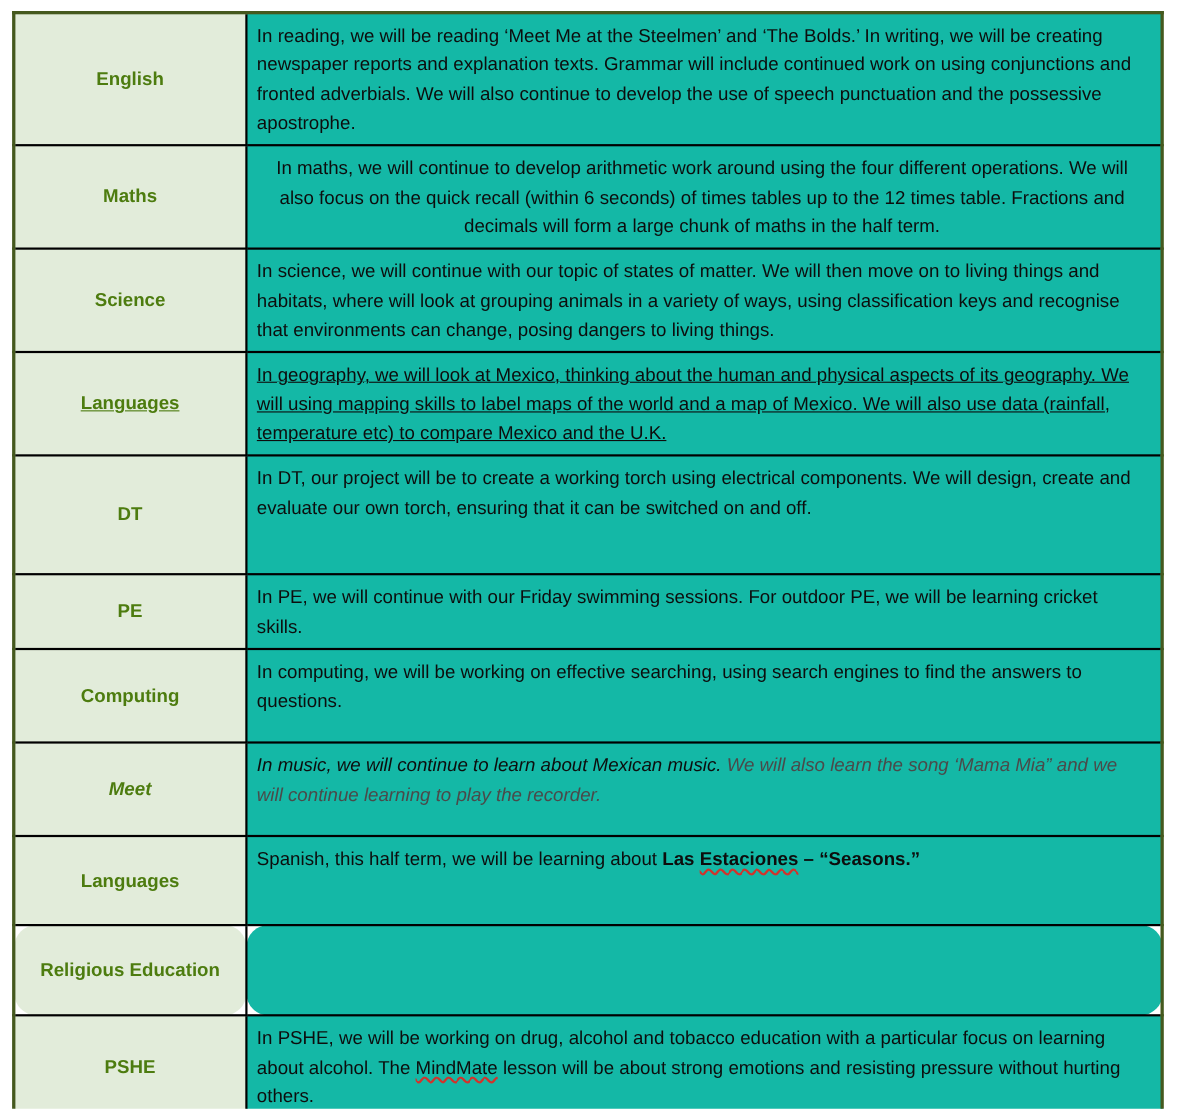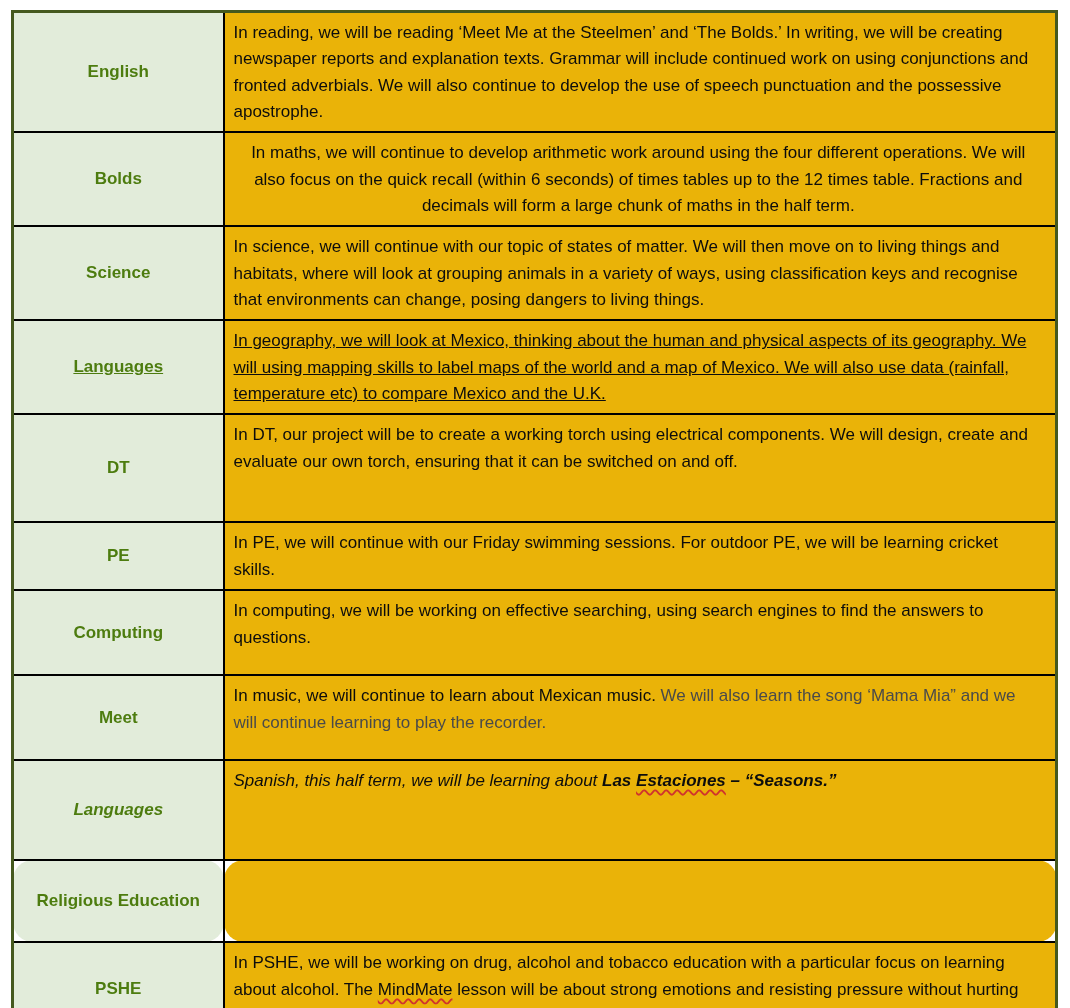--- a/index.html
+++ b/index.html
@@ -39,53 +39,53 @@
     font-size: 17px;
     color: #4d7c0f;
     padding: 4px 6px;
   }
   td.desc-cell {
     vertical-align: top;
     padding: 7px 12px 6px 9px;
     font-size: 17px;
     line-height: 1.55;
     color: #0d0d0d;
-    background: #eab308;
+    background: #14b8a6;
   }
   td.desc-cell .bold { font-weight: bold; }
   td.desc-cell .squiggle {
     text-decoration: underline wavy #d0342c 1.5px;
     text-decoration-skip-ink: none;
     text-underline-offset: 3px;
   }
   
   tr:nth-child(1)  td { height: 116px; }
   tr:nth-child(2)  td { height: 88px; text-align: center;  }
   tr:nth-child(3)  td { height: 90px;  }
   tr:nth-child(4)  td { height: 87px; text-decoration: underline;  }
   tr:nth-child(5)  td { height: 108px;  }
   tr:nth-child(6)  td { height: 60px;  }
   tr:nth-child(7)  td { height: 85px;  }
-  tr:nth-child(8)  td { height: 85px;  }
-  tr:nth-child(9)  td { height: 100px; font-style: italic;  }
+  tr:nth-child(8)  td { height: 85px; font-style: italic;  }
+  tr:nth-child(9)  td { height: 81px;  }
   tr:nth-child(10) td { height: 82px; border-radius: 20px;  }
   tr:nth-child(11) td { height: 86px;  }
 </style>
 </head>
 <body>
 
 <div class="page">
   <table class="curriculum">
     <tbody>
         <tr>
           <td class="subject-cell"><span>English</span></td>
           <td class="desc-cell"><span>In reading, we will be reading ‘Meet Me at the Steelmen’ and ‘The Bolds.’ In writing, we will be creating newspaper reports and explanation texts. Grammar will include continued work on using conjunctions and fronted adverbials. We will also continue to develop the use of speech punctuation and the possessive apostrophe.</span></td>
         </tr>
         <tr>
-          <td class="subject-cell"><span>Bolds</span></td>
+          <td class="subject-cell"><span>Maths</span></td>
           <td class="desc-cell"><span>In maths, we will continue to develop arithmetic work around using the four different operations. We will also focus on the quick recall (within 6 seconds) of times tables up to the 12 times table. Fractions and decimals will form a large chunk of maths in the half term.</span></td>
         </tr>
         <tr>
           <td class="subject-cell"><span>Science</span></td>
           <td class="desc-cell"><span>In science, we will continue with our topic of states of matter. We will then move on to living things and habitats, where will look at grouping animals in a variety of ways, using classification keys and recognise that environments can change, posing dangers to living things.</span></td>
         </tr>
         <tr>
           <td class="subject-cell"><span>Languages</span></td>
           <td class="desc-cell"><span>In geography, we will look at Mexico, thinking about the human and physical aspects of its geography. We will using mapping skills to label maps of the world and a map of Mexico. We will also use data (rainfall, temperature etc) to compare Mexico and the U.K.</span></td>
         </tr>

